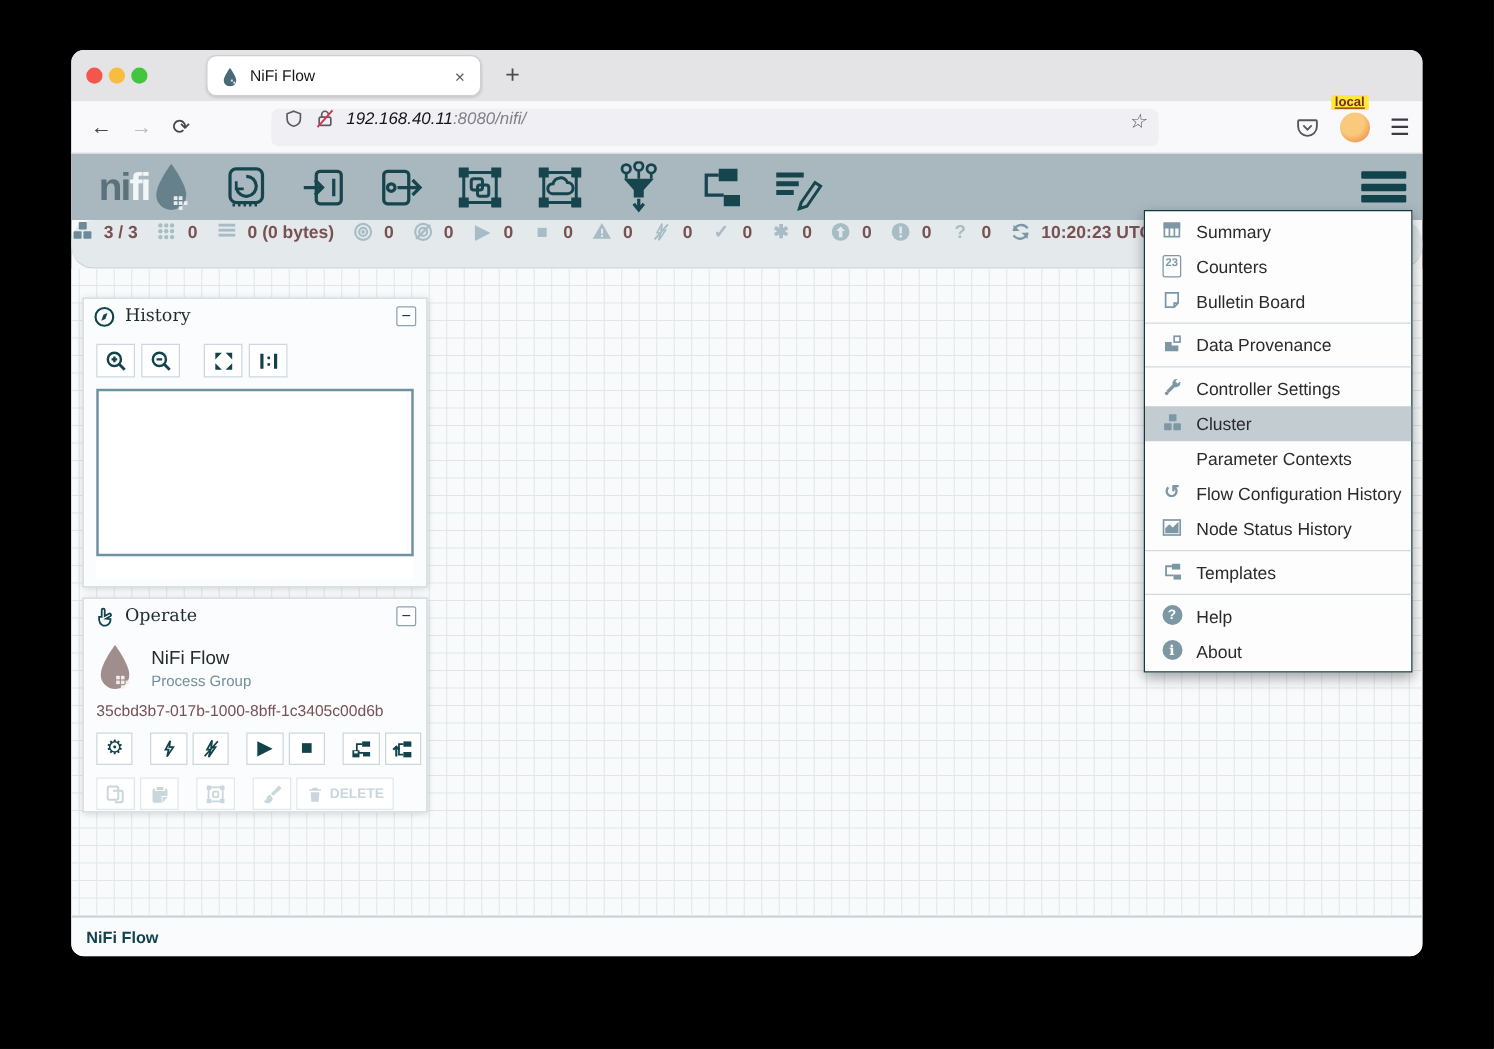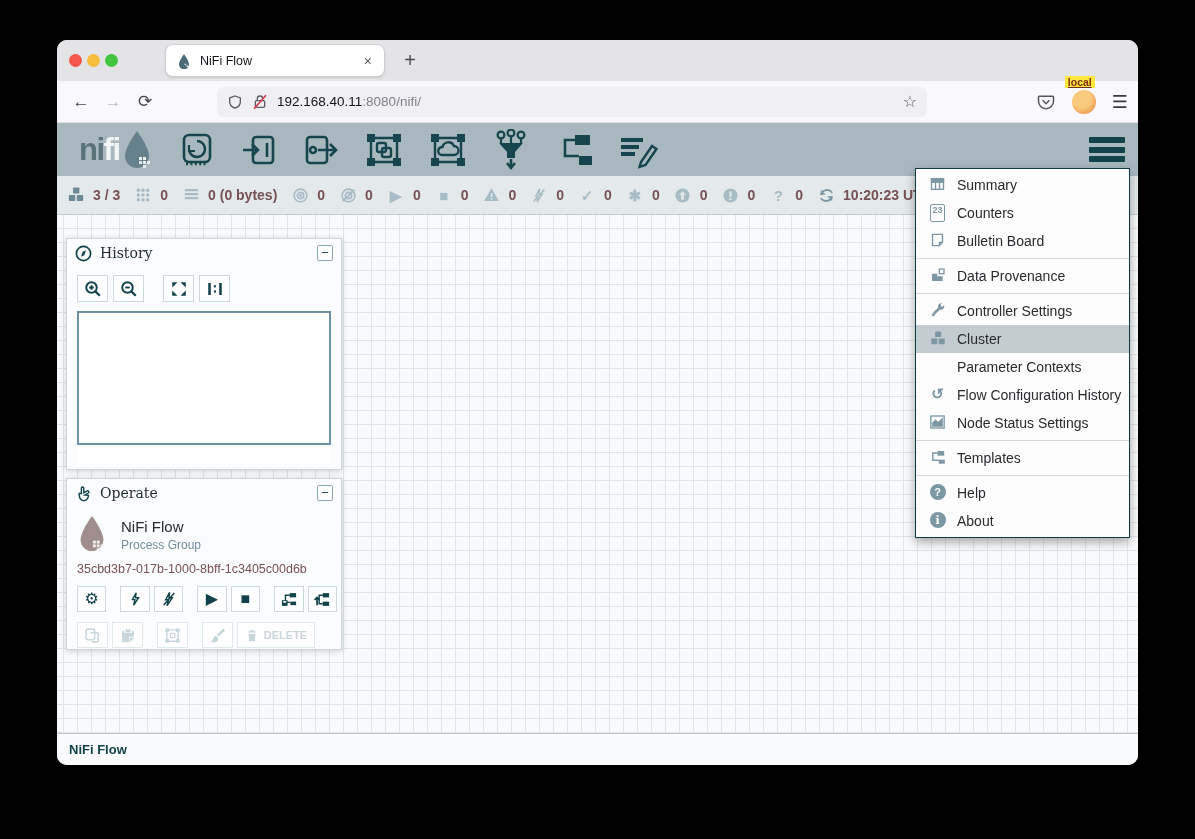--- a/index.html
+++ b/index.html
@@ -26,21 +26,21 @@
   .newtab { position:absolute; left:340px; top:8px; font-size:20px; color:#4a4a52; width:26px; height:26px;
     text-align:center; line-height:24px; }
 
   
   .navbar { position:absolute; left:0; top:41px; width:100%; height:42px; background:#f9f9fb;
     border-bottom:1px solid #e0e0e4; display:flex; align-items:center; }
   .nav-ic { font-size:17px; color:#45454c; width:32px; text-align:center; }
   .nav-ic.disabled { color:#bcbcc2; }
   .nav-back { margin-left:8px; }
   .urlbox { margin-left:56px; width:710px; height:30px; background:#f0f0f4; border-radius:6px;
-    display:flex; align-items:center; padding:0 10px; }
+    display:flex; align-items:flex-start; padding:0 10px;font-style:italic; }
   .urlbox .sec-ic { margin-right:9px; width:16px; height:16px; flex:none; }
   .url-text { font-size:13.5px; color:#15141a; flex:1; white-space:nowrap; overflow:hidden; }
   .url-text .dim { color:#80808a; }
   .star { font-size:16px; color:#55555e; margin-left:8px; }
   .nav-right { position:absolute; right:10px; top:0; height:42px; display:flex; align-items:center; gap:16px; }
   .pocket-ic { width:20px; height:20px; }
   .avatar { position:relative; width:24px; height:24px; border-radius:50%;
     background:radial-gradient(circle at 40% 35%, #f9c97e 0 45%, #ef9f55 75%, #d97b3f 100%); }
   .avatar .badge { position:absolute; left:-7px; top:-14px; background:#ffe83d; color:#7c2d12;
     font-size:10.5px; font-weight:bold; padding:0 3px; text-decoration:underline;text-align:center; }
@@ -54,22 +54,22 @@
   .logo .ni { color:#5b727b; }
   .logo .fi { color:#f3f6f7; }
   .comp-icons { display:flex; align-items:center; gap:22px; margin-left:25px; }
   .comp-icons svg { display:block; }
   .global-menu-btn { position:absolute; right:13px; top:13px; width:36px; height:27px;
     display:flex; flex-direction:column; justify-content:space-between; padding:1px 0; }
   .global-menu-btn span { display:block; height:6px; background:#12424a; border-radius:1px; }
 
   
   .statusbar { position:absolute; left:0; top:136px; width:100%; height:39px; background:#e4e9eb;
-    border-bottom:1px solid #c3ced3; display:flex; align-items:center; padding-left:10px;
-    color:#775154; font-weight:bold; font-size:14px; }
+    border-bottom:1px solid #c3ced3; display:flex; align-items:flex-start; 
+    color:#775154; font-weight:bold; font-size:14px;border-radius:18px; }
   .sb-item { display:flex; align-items:center; gap:8px; margin-right:14px; white-space:nowrap; }
   .sb-ic { display:flex; align-items:center; justify-content:center; width:18px; height:18px; color:#a7bcc5; }
   .sb-ic svg { display:block; }
   .sb-glyph { font-size:15px; font-weight:bold; color:#a7bcc5; line-height:1; }
   .sb-refresh { display:flex; align-items:center; gap:8px; white-space:nowrap; }
 
   
   .canvas { position:absolute; left:0; top:175px; width:100%; height:518px; background:#f8fafb;
     background-image:linear-gradient(#dfe6ea 1px, transparent 1px),
                      linear-gradient(90deg, #dfe6ea 1px, transparent 1px);
@@ -619,21 +619,21 @@
           </span>
         <span>Flow Configuration History</span>
       </div>
       <div class="gm-item">
         <span class="gm-ic">
           <svg width="17" height="16" viewBox="0 0 24 24">
               <rect x="2" y="3" width="20" height="18" fill="none" stroke="#7d98a4" stroke-width="2"></rect>
               <path d="M4 19v-6l5-5 4 4 7-7v14z" fill="#7d98a4"></path>
             </svg>
         </span>
-          <span>Node Status Settings</span>
+          <span>Node Status History</span>
       </div>
       <div class="gm-sep"></div>
       <div class="gm-item">
         <span class="gm-ic">
           <svg width="17" height="16" viewBox="0 0 24 24">
               <rect x="12" y="3" width="10" height="7" fill="#7d98a4"></rect>
               <rect x="14" y="16" width="9" height="6" fill="#7d98a4"></rect>
               <path d="M12 6H5v11h9" fill="none" stroke="#7d98a4" stroke-width="2.2"></path>
             </svg>
         </span>

